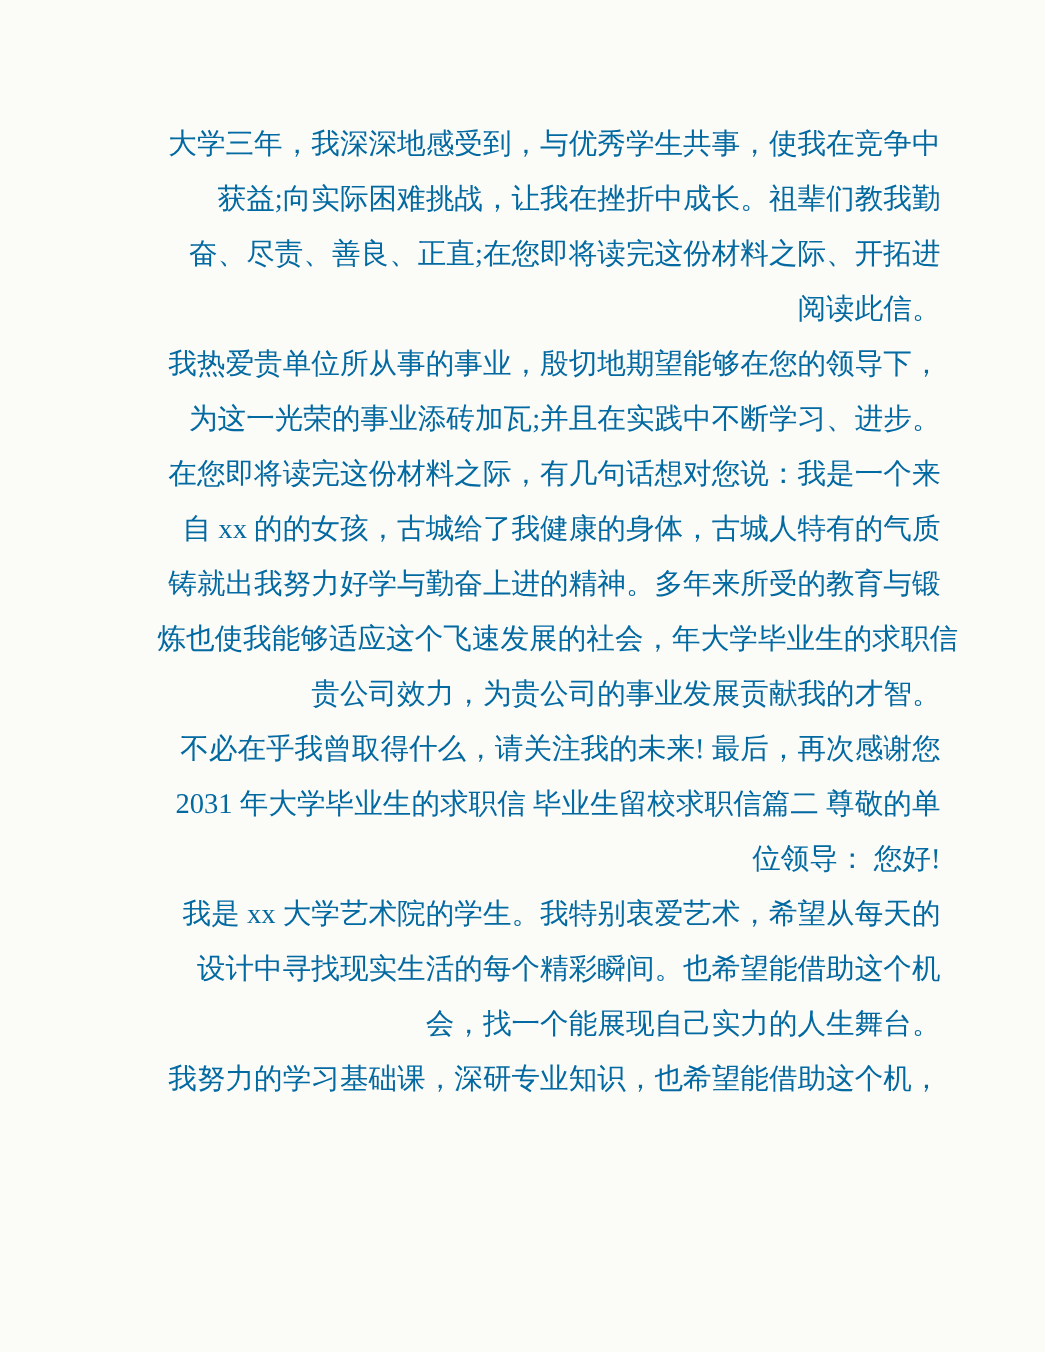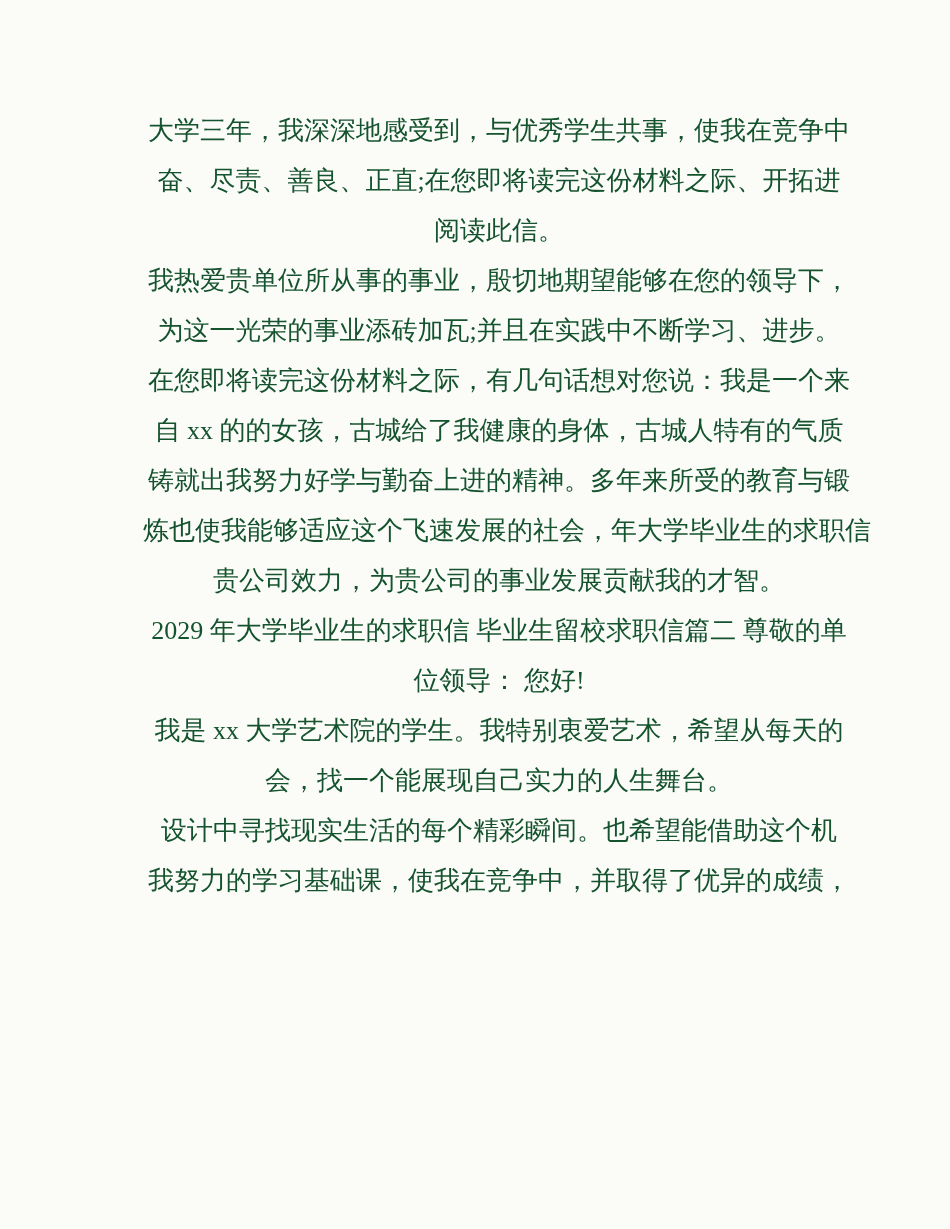--- a/index.html
+++ b/index.html
@@ -27,41 +27,43 @@
     left: 143px;
     top: 106px;
     width: 712px;
   }
   .line {
     margin: 0;
     padding: 0;
     height: 50px;
     line-height: 50px;
     font-size: 26px;
-    color: #14532d;
+    color: #0369a1;
     white-space: pre;
-    text-align: center;
+    text-align: right;
     font-weight: 400;
   }
 </style>
 </head>
 <body>
 
 <main class="page">
   <section class="textblock">
       <p class="line">大学三年，我深深地感受到，与优秀学生共事，使我在竞争中</p>
+      <p class="line">获益;向实际困难挑战，让我在挫折中成长。祖辈们教我勤</p>
       <p class="line">奋、尽责、善良、正直;在您即将读完这份材料之际、开拓进</p>
       <p class="line">阅读此信。</p>
       <p class="line">我热爱贵单位所从事的事业，殷切地期望能够在您的领导下，</p>
       <p class="line">为这一光荣的事业添砖加瓦;并且在实践中不断学习、进步。</p>
       <p class="line">在您即将读完这份材料之际，有几句话想对您说：我是一个来</p>
       <p class="line">自 xx 的的女孩，古城给了我健康的身体，古城人特有的气质</p>
       <p class="line">铸就出我努力好学与勤奋上进的精神。多年来所受的教育与锻</p>
       <p class="line">炼也使我能够适应这个飞速发展的社会，年大学毕业生的求职信</p>
       <p class="line">贵公司效力，为贵公司的事业发展贡献我的才智。</p>
-      <p class="line">2029 年大学毕业生的求职信 毕业生留校求职信篇二 尊敬的单</p>
+      <p class="line">不必在乎我曾取得什么，请关注我的未来! 最后，再次感谢您</p>
+      <p class="line">2031 年大学毕业生的求职信 毕业生留校求职信篇二 尊敬的单</p>
       <p class="line">位领导： 您好!</p>
       <p class="line">我是 xx 大学艺术院的学生。我特别衷爱艺术，希望从每天的</p>
+      <p class="line">设计中寻找现实生活的每个精彩瞬间。也希望能借助这个机</p>
       <p class="line">会，找一个能展现自己实力的人生舞台。</p>
-      <p class="line">设计中寻找现实生活的每个精彩瞬间。也希望能借助这个机</p>
-      <p class="line">我努力的学习基础课，使我在竞争中，并取得了优异的成绩，</p>
+      <p class="line">我努力的学习基础课，深研专业知识，也希望能借助这个机，</p>
     </section>
 </main>
 
 </body></html>

